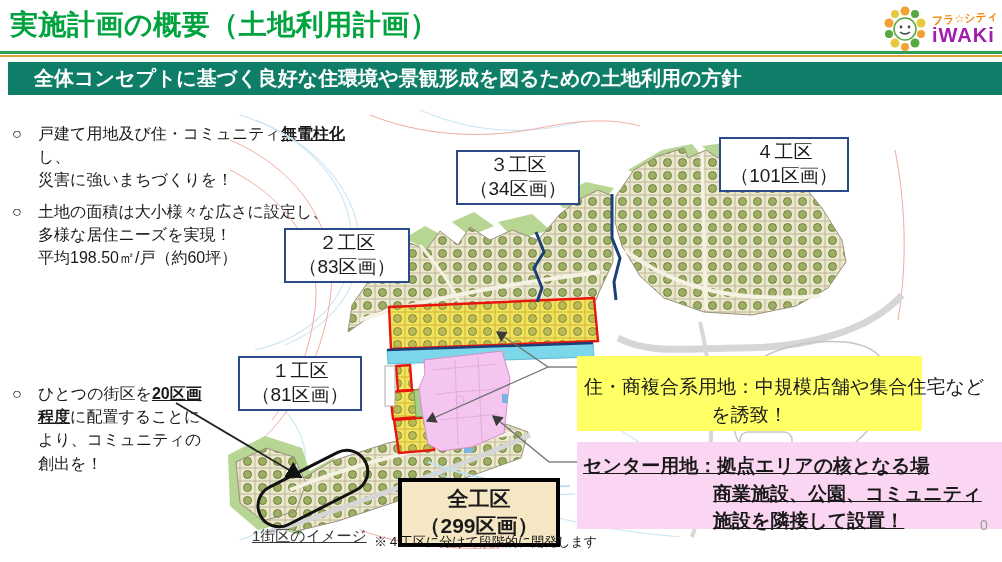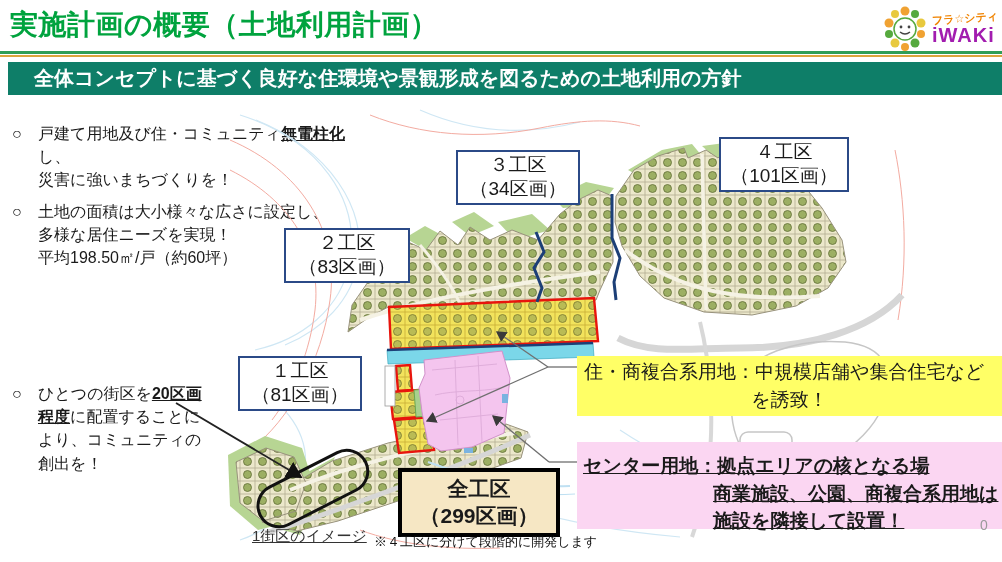--- a/index.html
+++ b/index.html
@@ -23,21 +23,21 @@
   .bullet{position:absolute;display:flex;font-size:16px;line-height:1.45;}
   .bullet .marker{width:26px;flex:none;}
   .bullet .btext{white-space:pre-wrap;}
   .em{font-weight:bold;text-decoration:underline;}
   
   .zone-box{position:absolute;background:#fff;border:2px solid #2b4a87;text-align:center;
     font-size:19px;line-height:1.28;padding:1px 4px;z-index:5;}
   .zone-all{background:#f6e7c4;border:4px solid #000;font-weight:bold;font-size:21px;line-height:1.3;padding:3px 8px;}
   
   .callout{position:absolute;z-index:5;font-size:19px;line-height:1.45;}
-  .callout-yellow{left:577px;top:356px;width:425px;height:58px;background:#ffff66;padding-top:2px;}
+  .callout-yellow{left:577px;top:356px;width:345px;height:58px;background:#ffff66;padding-top:17px;}
   .callout-yellow .l1{padding-left:7px;white-space:nowrap;}
   .callout-yellow .l2{text-align:center;}
   .callout-pink{left:577px;top:442px;width:425px;height:77px;background:#fbd6f2;font-weight:bold;padding-top:10px;}
   .callout-pink div{text-decoration:underline;white-space:nowrap;}
   .callout-pink .p1{padding-left:6px;}
   .callout-pink .p2,.callout-pink .p3{padding-left:136px;}
   
   .small-note{position:absolute;font-size:13px;color:#111;z-index:6;white-space:nowrap;}
   .block-label{position:absolute;left:252px;top:527px;font-size:15px;color:#333;z-index:6;white-space:nowrap;text-decoration:underline;}
   .page-num{position:absolute;left:980px;top:517px;font-size:14px;color:#9a9a9a;z-index:6;}
@@ -237,30 +237,30 @@
   <div>（101区画）</div>
 </div>
 <div class="zone-box" style="left:284px;top:228px;width:114px;">
   <div>２工区</div>
   <div>（83区画）</div>
 </div>
 <div class="zone-box" style="left:238px;top:356px;width:112px;">
   <div>１工区</div>
   <div>（81区画）</div>
 </div>
-<div class="zone-box zone-all" style="left:398px;top:468px;width:138px;">
+<div class="zone-box zone-all" style="left:398px;top:478px;width:138px;">
   <div>全工区</div>
   <div>（299区画）</div>
 </div>
 
 <div class="callout callout-yellow">
   <div class="l1">住・商複合系用地：中規模店舗や集合住宅など</div>
   <div class="l2">を誘致！</div>
 </div>
 <div class="callout callout-pink">
   <div class="p1">センター用地：拠点エリアの核となる場</div>
-  <div class="p2">商業施設、公園、商複合系用地は</div>
+  <div class="p2">商業施設、公園、コミュニティ</div>
   <div class="p3">施設を隣接して設置！</div>
 </div>
 
 <div class="block-label">1街区のイメージ</div>
 <div class="small-note" style="left:374px;top:533px;font-family:Liberation Serif, serif;">※４工区に分けて段階的に開発します</div>
 <div class="page-num">0</div>
 
 </body></html>

